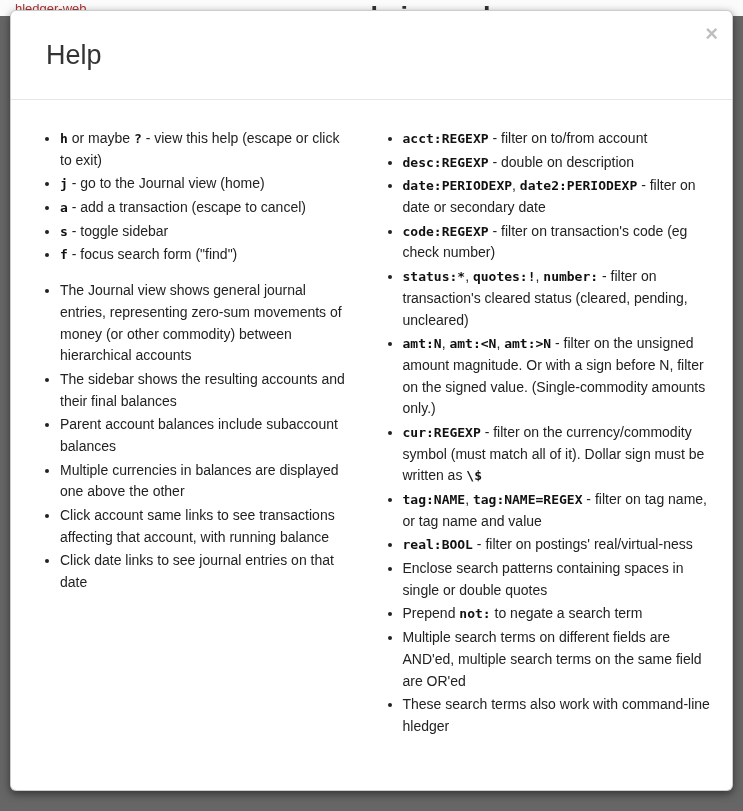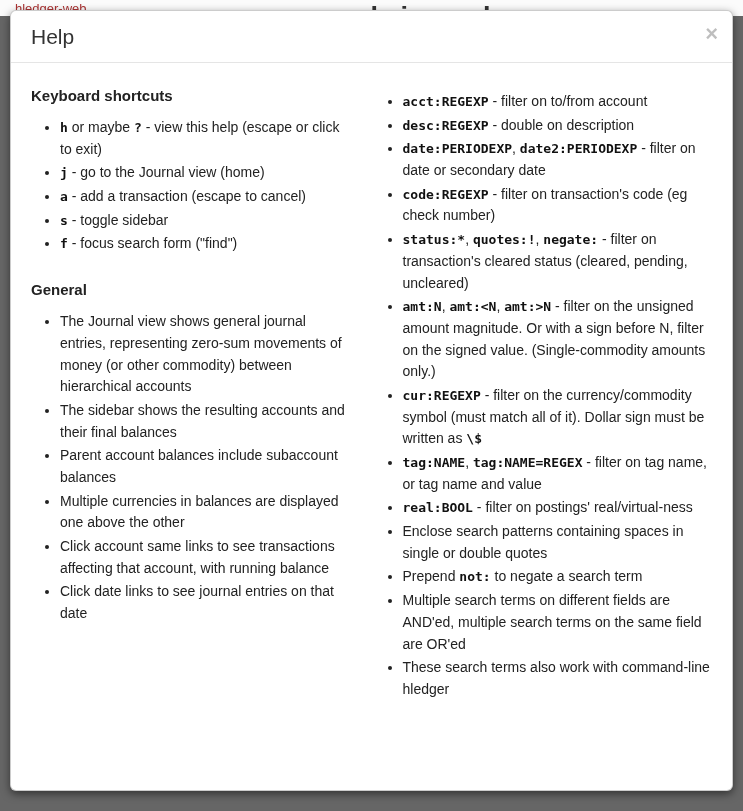--- a/index.html
+++ b/index.html
@@ -39,21 +39,21 @@
     border: 1px solid rgba(0,0,0,0.2);
     border-radius: 6px;
     box-shadow: 0 3px 9px rgba(0,0,0,0.5);
     overflow: hidden;
   }
   .modal-header {
     position: relative;
     padding: 14px 20px 13px;
     border-bottom: 1px solid #e5e5e5;
   }
-  .modal-title { margin: 0; font-size: 21px; font-weight: 500; color: #333; }
+  .modal-title { margin: 15px; font-size: 27px; font-weight: 500; color: #333; }
   .close {
     position: absolute; right: 14px; top: 12px;
     border: 0; background: none; padding: 0;
     font-size: 22px; font-weight: bold; line-height: 1;
     color: #000; opacity: 0.25; cursor: pointer;
     font-family: "Liberation Sans", sans-serif;
   }
   .modal-body { padding: 16px 20px 20px; display: flex; }
   .col { width: 50%; }
   .col-left  { padding-right: 20px; }
@@ -85,49 +85,47 @@
 </div>
 
 <div class="modal">
   <div class="modal-header">
     <button class="close">×</button>
     <h4 class="modal-title">Help</h4>
   </div>
   <div class="modal-body">
     <div class="col col-left">
         <div class="help-section">
-          <h4 class="section-heading">Keyboard shortcuts</h4>
           <ul>
             <li><code>h</code><span> or maybe </span><code>?</code><span> - view this help (escape or click to exit)</span></li>
             <li><code>j</code><span> - go to the Journal view (home)</span></li>
             <li><code>a</code><span> - add a transaction (escape to cancel)</span></li>
             <li><code>s</code><span> - toggle sidebar</span></li>
             <li><code>f</code><span> - focus search form ("find")</span></li>
           </ul>
         </div>
         <div class="help-section">
-          <h4 class="section-heading">General</h4>
           <ul>
             <li><span>The Journal view shows general journal entries, representing zero-sum movements of money (or other commodity) between hierarchical accounts</span></li>
             <li><span>The sidebar shows the resulting accounts and their final balances</span></li>
             <li><span>Parent account balances include subaccount balances</span></li>
             <li><span>Multiple currencies in balances are displayed one above the other</span></li>
             <li><span>Click account same links to see transactions affecting that account, with running balance</span></li>
             <li><span>Click date links to see journal entries on that date</span></li>
           </ul>
         </div>
       </div>
     <div class="col col-right">
         <div class="help-section">
           <ul>
             <li><code>acct:REGEXP</code><span> - filter on to/from account</span></li>
             <li><code>desc:REGEXP</code><span> - double on description</span></li>
             <li><code>date:PERIODEXP</code><span>, </span><code>date2:PERIODEXP</code><span> - filter on date or secondary date</span></li>
             <li><code>code:REGEXP</code><span> - filter on transaction's code (eg check number)</span></li>
-            <li><code>status:*</code><span>, </span><code>quotes:!</code><span>, </span><code>negate:</code><span> - filter on transaction's cleared status (cleared, pending, uncleared)</span></li>
+            <li><code>status:*</code><span>, </span><code>quotes:!</code><span>, </span><code>number:</code><span> - filter on transaction's cleared status (cleared, pending, uncleared)</span></li>
             <li><code>amt:N</code><span>, </span><code>amt:&lt;N</code><span>, </span><code>amt:&gt;N</code><span> - filter on the unsigned amount magnitude. Or with a sign before N, filter on the signed value. (Single-commodity amounts only.)</span></li>
             <li><code>cur:REGEXP</code><span> - filter on the currency/commodity symbol (must match all of it). Dollar sign must be written as </span><code>\$</code></li>
             <li><code>tag:NAME</code><span>, </span><code>tag:NAME=REGEX</code><span> - filter on tag name, or tag name and value</span></li>
             <li><code>real:BOOL</code><span> - filter on postings' real/virtual-ness</span></li>
             <li><span>Enclose search patterns containing spaces in single or double quotes</span></li>
             <li><span>Prepend </span><code>not:</code><span> to negate a search term</span></li>
             <li><span>Multiple search terms on different fields are AND'ed, multiple search terms on the same field are OR'ed</span></li>
             <li><span>These search terms also work with command-line hledger</span></li>
           </ul>
         </div>

